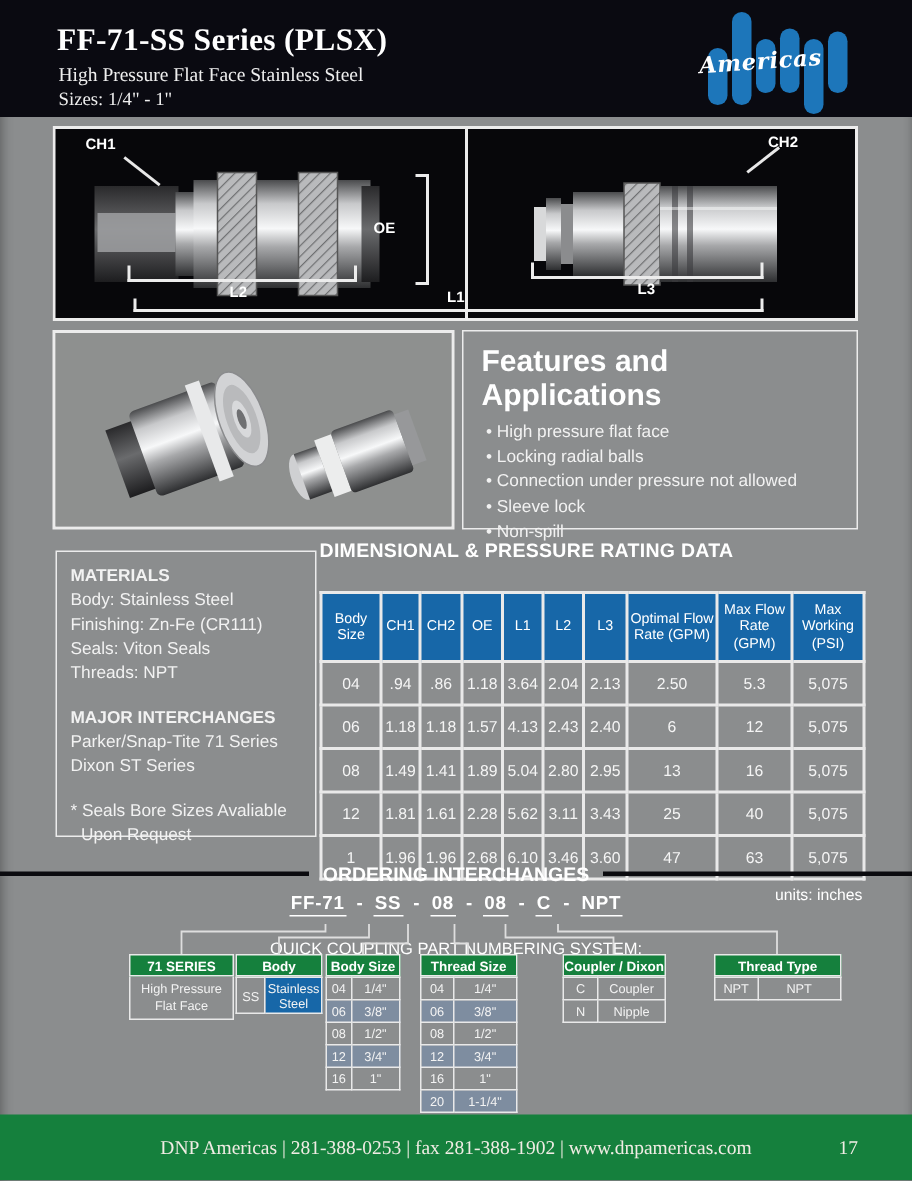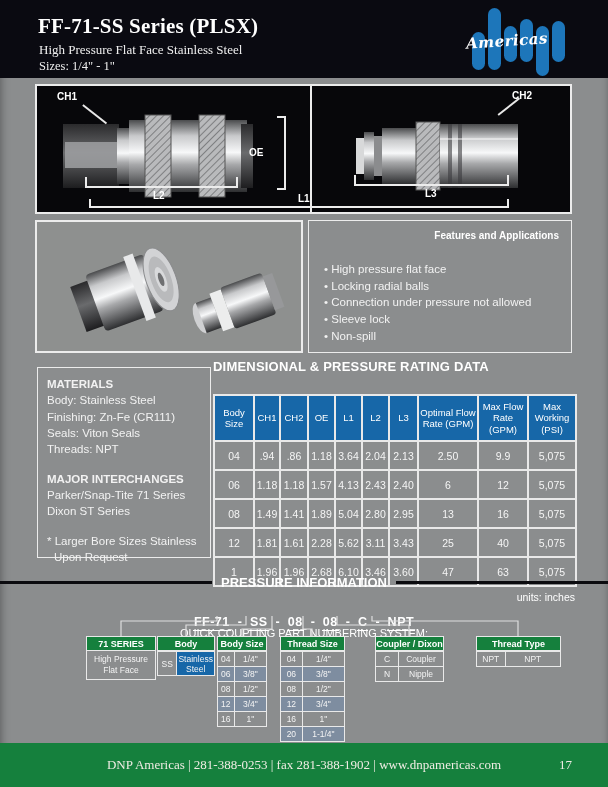--- a/index.html
+++ b/index.html
@@ -35,21 +35,21 @@
                 border:2px solid #ececec; border-top:none; }
   .l1-left  { position:absolute; left:52px; bottom:4px; width:221px; height:9px;
               border-left:2px solid #ececec; border-bottom:2px solid #ececec; }
   .l1-right { position:absolute; left:0; bottom:4px; width:197px; height:9px;
               border-right:2px solid #ececec; border-bottom:2px solid #ececec; }
   .l1-label { left:263px; top:109px; }
 
   
   .row2-photo { position:absolute; top:220px; left:35px; width:268px; height:133px; border:2px solid #ececec; background:#8e908f; }
   .features { position:absolute; top:220px; left:308px; width:264px; height:133px; border:1.5px solid #ececec; padding:9px 12px; }
-  .features-title { color:#fff; font-size:10px; font-weight:bold; margin-bottom:20px;text-align:right; }
+  .features-title { color:#fff; font-size:20px; font-weight:bold; margin-bottom:4px; }
   .features ul { list-style:none; margin-left:3px; }
   .features li { color:#f2f2f2; font-size:11.5px; line-height:1.45; }
   .features li::before { content:"\2022\00a0"; }
 
   
   .materials { position:absolute; top:367px; left:37px; width:174px; height:191px; border:1.5px solid #ececec; padding:8px 9px; color:#f2f2f2; font-size:11.5px; line-height:1.42; }
   .materials .mat-h { font-weight:bold; font-size:11.5px; }
   .materials .gap { height:13px; }
 
   
@@ -65,21 +65,21 @@
   table.dim th:nth-child(7){width:29px} table.dim th:nth-child(8){width:60px}
   table.dim th:nth-child(9){width:50px} table.dim th:nth-child(10){width:48px}
   .units-note { color:#fff; font-size:10.5px; text-align:right; margin-top:4px; padding-right:2px; }
 
   
   .ordering { position:absolute; top:569px; left:0; width:608px; height:174px; }
   .ord-divider { position:absolute; top:6px; left:0; width:608px; display:flex; align-items:center; }
   .ord-line { flex:1; height:3.5px; background:#0b0b0f; }
   .ord-title { color:#fff; font-weight:bold; font-size:13px; margin:0 9px; white-space:nowrap; }
   .ord-sub { position:absolute; top:20px; left:0; width:608px; text-align:center; color:#fff; font-size:11px;margin-top:38px; }
-  .partnum { position:absolute; top:46px; left:0; width:608px; display:flex; justify-content:center; align-items:baseline; color:#fff; font-weight:bold; font-size:12.5px; }
+  .partnum { position:absolute; top:26px; left:0; width:608px; display:flex; justify-content:center; align-items:baseline; color:#fff; font-weight:bold; font-size:12.5px; }
   .partnum .seg { border-bottom:1.5px solid #fff; padding:0 1px 1px; margin:0 4px; letter-spacing:.5px; }
   .partnum .dash { margin:0 3px; }
   .connectors { position:absolute; top:47px; left:0; }
   .og { position:absolute; }
   .og-h { background:#15803d; color:#fff; font-weight:bold; font-size:9px; text-align:center;
           border:1.5px solid #e9e9e9; padding:1.5px 0; }
   .og-cell { border:1.5px solid #e9e9e9; border-top:none; color:#f3f3f3; font-size:8.5px; text-align:center; padding:3px 2px; line-height:1.3; }
   table.og-t { border-collapse:collapse; width:100%; }
   table.og-t td { border:1.5px solid #e9e9e9; color:#f3f3f3; font-size:8.5px; text-align:center; padding:1.5px 0; height:15px; }
   table.og-t td.c1 { width:34%; }
@@ -218,21 +218,21 @@
     <div class="mat-h">MATERIALS</div>
     <div>Body: Stainless Steel</div>
     <div>Finishing: Zn-Fe (CR111)</div>
     <div>Seals: Viton Seals</div>
     <div>Threads: NPT</div>
     <div class="gap"></div>
     <div class="mat-h">MAJOR INTERCHANGES</div>
     <div>Parker/Snap-Tite 71 Series</div>
     <div>Dixon ST Series</div>
     <div class="gap"></div>
-    <div>* Larger Bore Sizes Stainless</div>
+    <div>* Seals Bore Sizes Avaliable</div>
     <div style="padding-left:7px;">Upon Request</div>
   </div>
 
   <div class="dimsec">
     <div class="dim-title">DIMENSIONAL &amp; PRESSURE RATING DATA</div>
     <table class="dim">
       <tbody>
           <tr>
         <th>Body Size</th>
         <th>CH1</th>
@@ -247,21 +247,21 @@
       </tr>
       <tr>
         <td>04</td>
             <td>.94</td>
             <td>.86</td>
             <td>1.18</td>
             <td>3.64</td>
             <td>2.04</td>
             <td>2.13</td>
             <td>2.50</td>
-            <td>9.9</td>
+            <td>5.3</td>
             <td>5,075</td>
       </tr>
       <tr>
         <td>06</td>
             <td>1.18</td>
             <td>1.18</td>
             <td>1.57</td>
             <td>4.13</td>
             <td>2.43</td>
             <td>2.40</td>
@@ -306,21 +306,21 @@
             <td>5,075</td>
       </tr>
     </tbody>
       </table>
     <div class="units-note">units: inches</div>
   </div>
 
   <div class="ordering">
     <div class="ord-divider">
       <div class="ord-line"></div>
-      <div class="ord-title">PRESSURE INFORMATION</div>
+      <div class="ord-title">ORDERING INTERCHANGES</div>
       <div class="ord-line"></div>
     </div>
     <div class="ord-sub">QUICK COUPLING PART NUMBERING SYSTEM:</div>
 
     <div class="partnum">
       <span class="seg">FF-71</span>
       <span class="dash">-</span>
       <span class="seg">SS</span>
       <span class="dash">-</span>
       <span class="seg">08</span>

